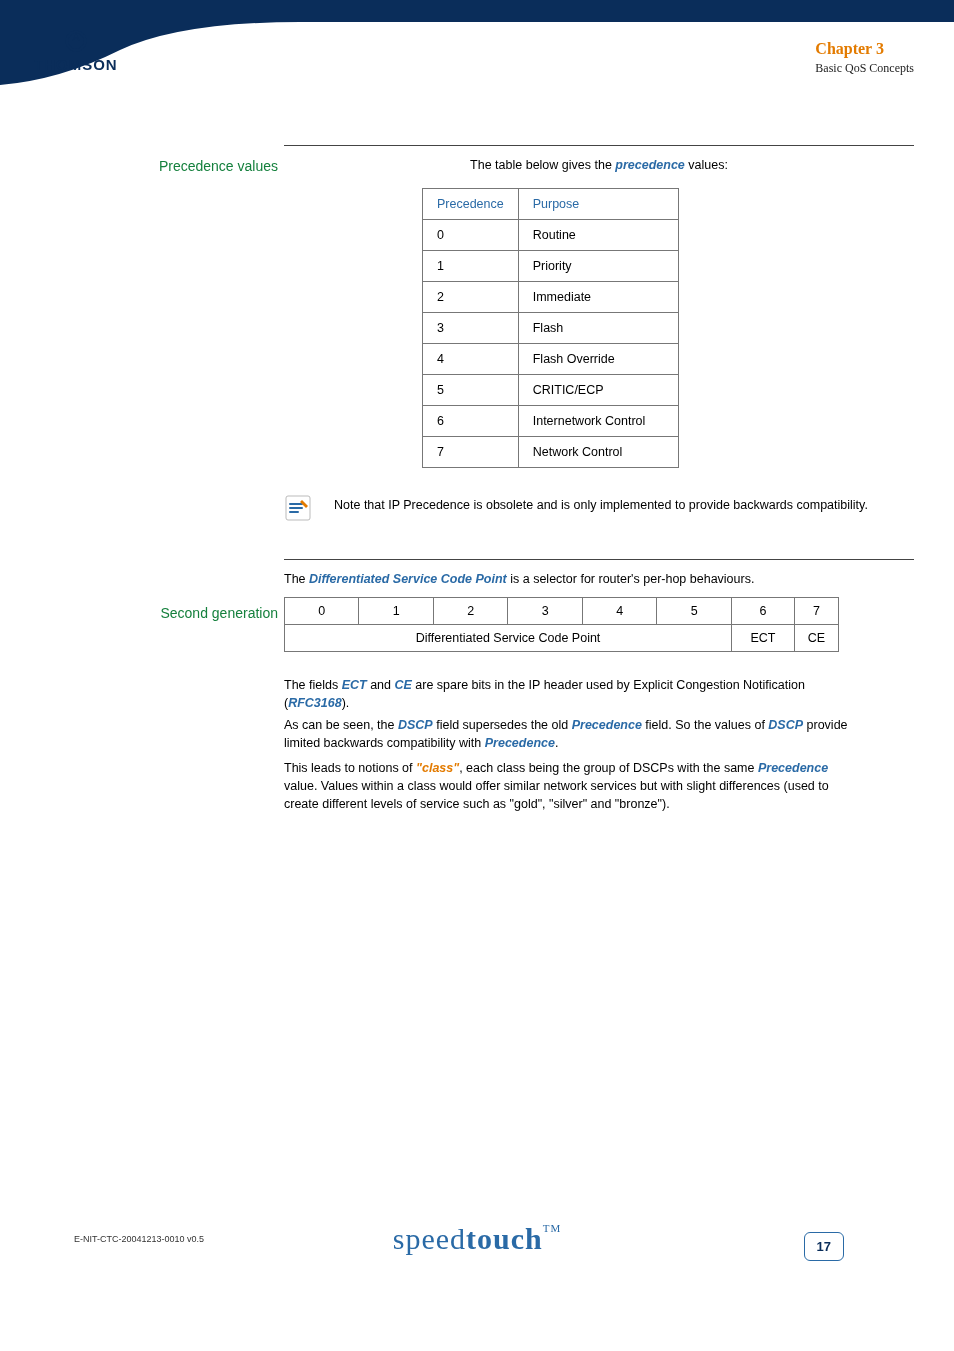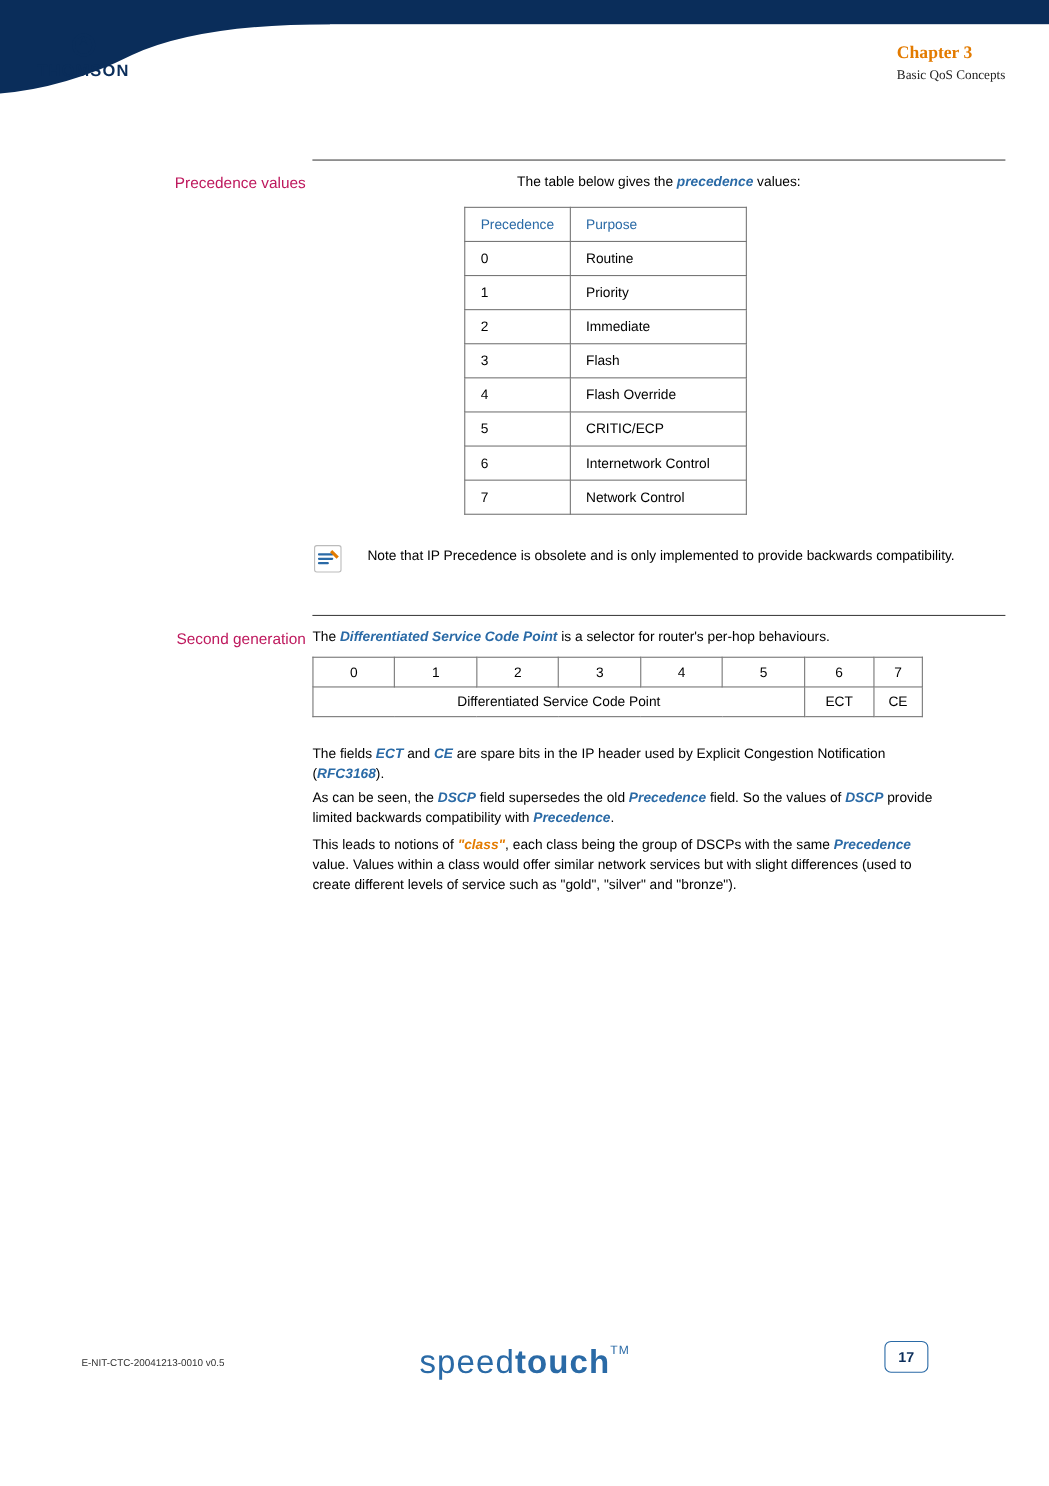--- a/index.html
+++ b/index.html
@@ -48,25 +48,25 @@
     border-top: 1px solid #444;
   }
   .sep1 { top: 145px; }
   .sep2 { top: 559px; }
 
   .sidelabel {
     position: absolute;
     left: 118px;
     width: 160px;
     text-align: right;
-    color: #be185d;
+    color: #15803d;
     font-size: 14px;
   }
   .lab1 { top: 158px; }
-  .lab2 { top: 572px; }
+  .lab2 { top: 605px; }
 
   .maintext {
     position: absolute;
     left: 284px; right: 40px;
     color: #000;
     font-size: 12.5px;
     line-height: 1.45;
   }
   .mt1 { top: 156px; text-align: center; }
   .mt2 { top: 570px; }
@@ -134,26 +134,27 @@
     font-size: 9px; color: #333;
   }
   .footer-logo {
     position: absolute;
     bottom: 95px;
     left: 0; width: 954px;
     text-align: center;
     color: #2a6aa6;
     font-size: 30px;
     letter-spacing: 1px;
+    font-family: Liberation Serif, serif;
   }
   .footer-logo .bold { font-weight: bold; }
   .footer-logo .tm { font-size: 11px; vertical-align: top; }
   .footer-pageno {
     position: absolute;
-    bottom: 103px; right: 110px;
+    bottom: 90px; right: 110px;
     border: 1.5px solid #2a6aa6;
     border-radius: 6px;
     padding: 6px 12px;
     font-weight: bold;
     color: #0a2d5a;
   }
 </style>
 </head>
 <body>
 

